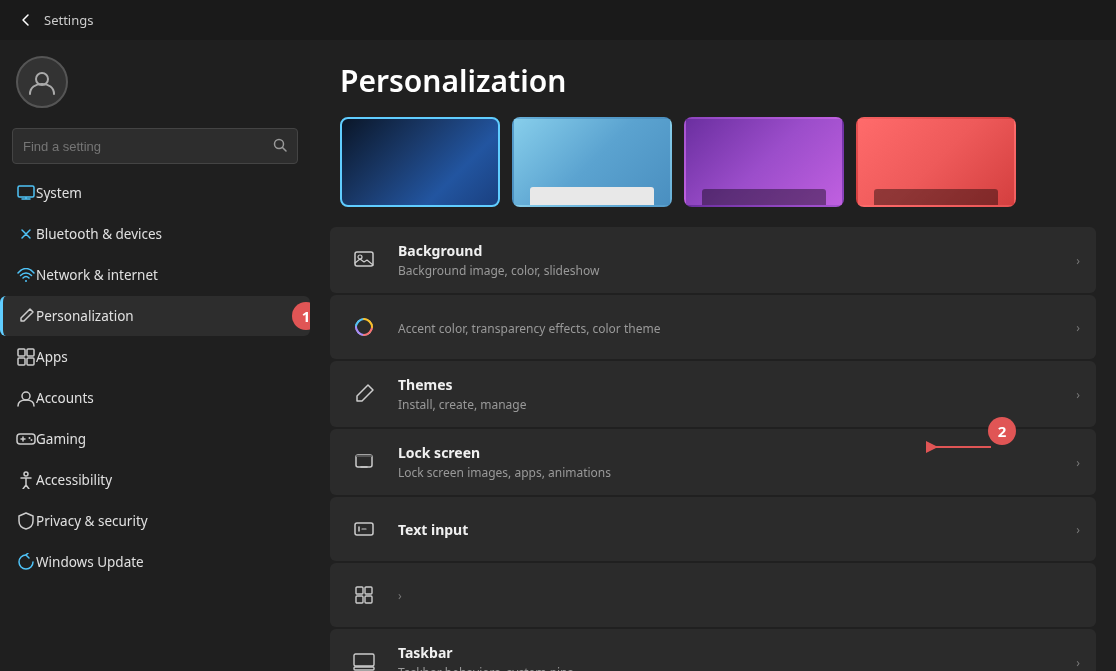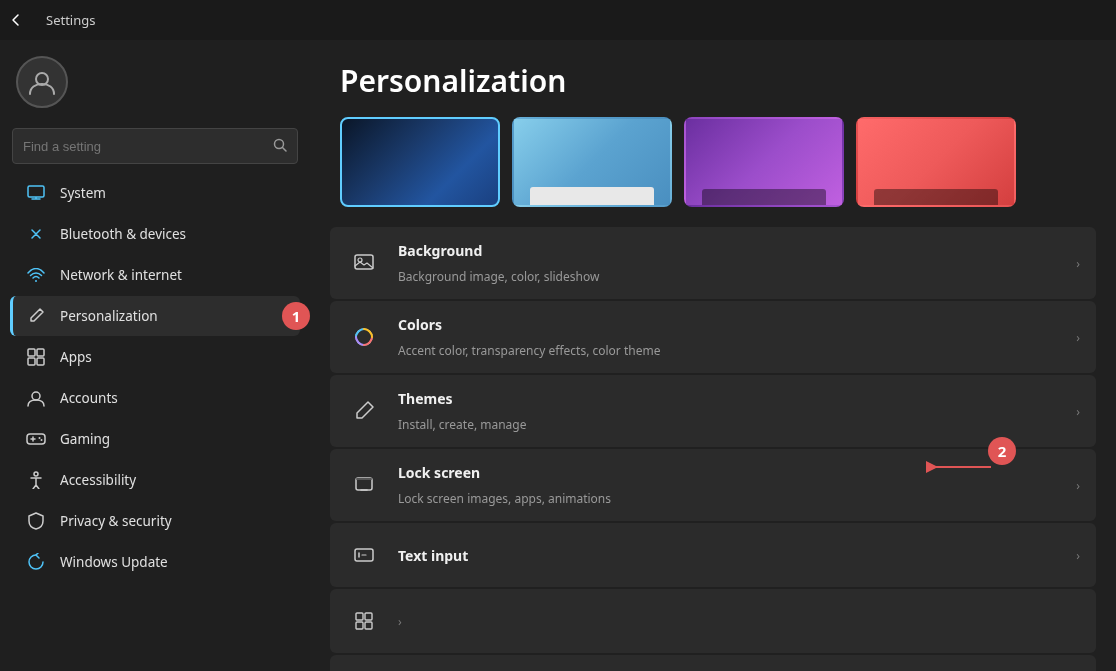--- a/index.html
+++ b/index.html
@@ -14,22 +14,22 @@
       flex-direction: column;
       overflow: hidden;
     }
 
     
     .title-bar {
       height: 40px;
       background: #1a1a1a;
       display: flex;
       align-items: center;
-      padding: 0 2px;
-      gap: 16px;
+      padding: 0 12px;
+      gap: 4px;
       flex-shrink: 0;
     }
     .title-bar-back {
       width: 28px; height: 28px;
       border-radius: 50%;
       display: flex; align-items: center; justify-content: center;
       cursor: pointer;
       color: #fff;
       font-size: 14px;
     }
@@ -104,24 +104,23 @@
       color: #999;
       font-size: 14px;
       flex-shrink: 0;
     }
 
     
     .nav-item {
       display: flex;
       align-items: center;
       padding: 10px 12px 10px 16px;
-      gap: 14px;
       cursor: pointer;
       border-radius: 6px;
-      margin: 1px 10px;
+      margin: 1px 0;
       position: relative;
     }
     .nav-item.active {
       background: #2d2d2d;
       border-left: 3px solid #60cdff;
       padding-left: 13px;
     }
     .nav-icon {
       width: 20px; height: 20px;
       display: flex; align-items: center; justify-content: center;
@@ -227,21 +226,21 @@
       flex: 1;
     }
     .settings-item-title {
       font-size: 14px;
       font-weight: 700;
       color: #f0f0f0;
     }
     .settings-item-subtitle {
       font-size: 12px;
       color: #999;
-      margin-top: 8px;
+      margin-top: 2px;
     }
     .settings-item-chevron {
       color: #777;
       font-size: 12px;
     }
 
     
     .badge-circle {
       width: 28px; height: 28px;
       border-radius: 50%;
@@ -458,21 +457,20 @@
           <div class="settings-item-icon">
             <svg width="22" height="22" viewBox="0 0 22 22" fill="none">
               <circle cx="11" cy="11" r="8" stroke="#ccc" stroke-width="1.5"></circle>
               <path d="M11 3 C 7 3 3 7 3 11" stroke="#4fc3f7" stroke-width="2" stroke-linecap="round"></path>
               <path d="M3 11 C 3 15 7 19 11 19" stroke="#a78bfa" stroke-width="2" stroke-linecap="round"></path>
               <path d="M11 19 C 15 19 19 15 19 11" stroke="#f87171" stroke-width="2" stroke-linecap="round"></path>
               <path d="M19 11 C 19 7 15 3 11 3" stroke="#fbbf24" stroke-width="2" stroke-linecap="round"></path>
             </svg>
           </div>
           <div class="settings-item-text">
-            <div class="settings-item-title">Colors</div>
             <div class="settings-item-subtitle">Accent color, transparency effects, color theme</div>
           </div>
           <span class="settings-item-chevron">›</span>
         </div>
 
         <div class="settings-item">
           <div class="settings-item-icon">
             <svg width="22" height="22" viewBox="0 0 22 22" fill="none">
               <path d="M15 2l5 5-11 11H4v-5L15 2z" stroke="#ccc" stroke-width="1.5" stroke-linecap="round" stroke-linejoin="round"></path>
             </svg>

